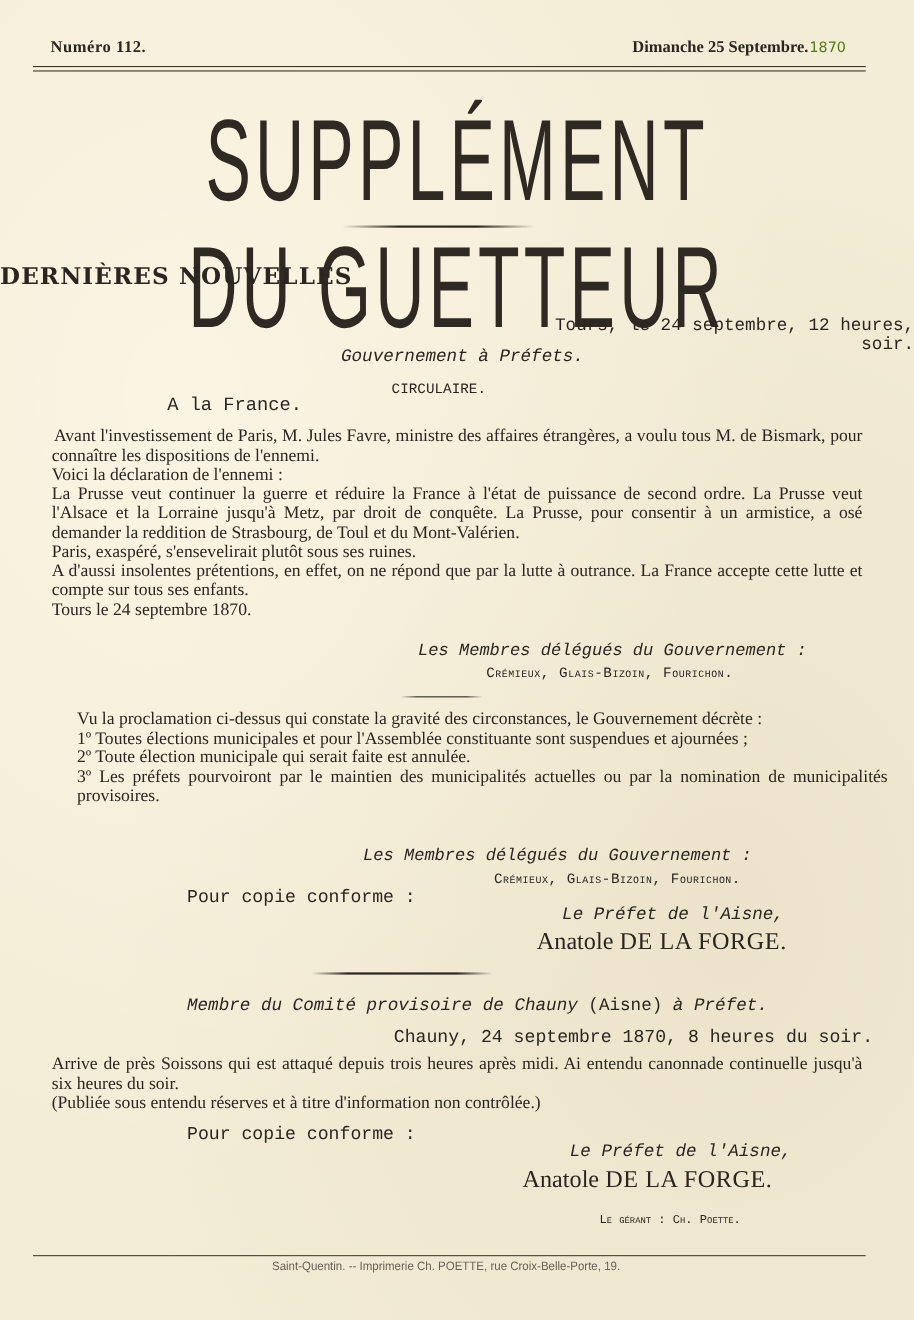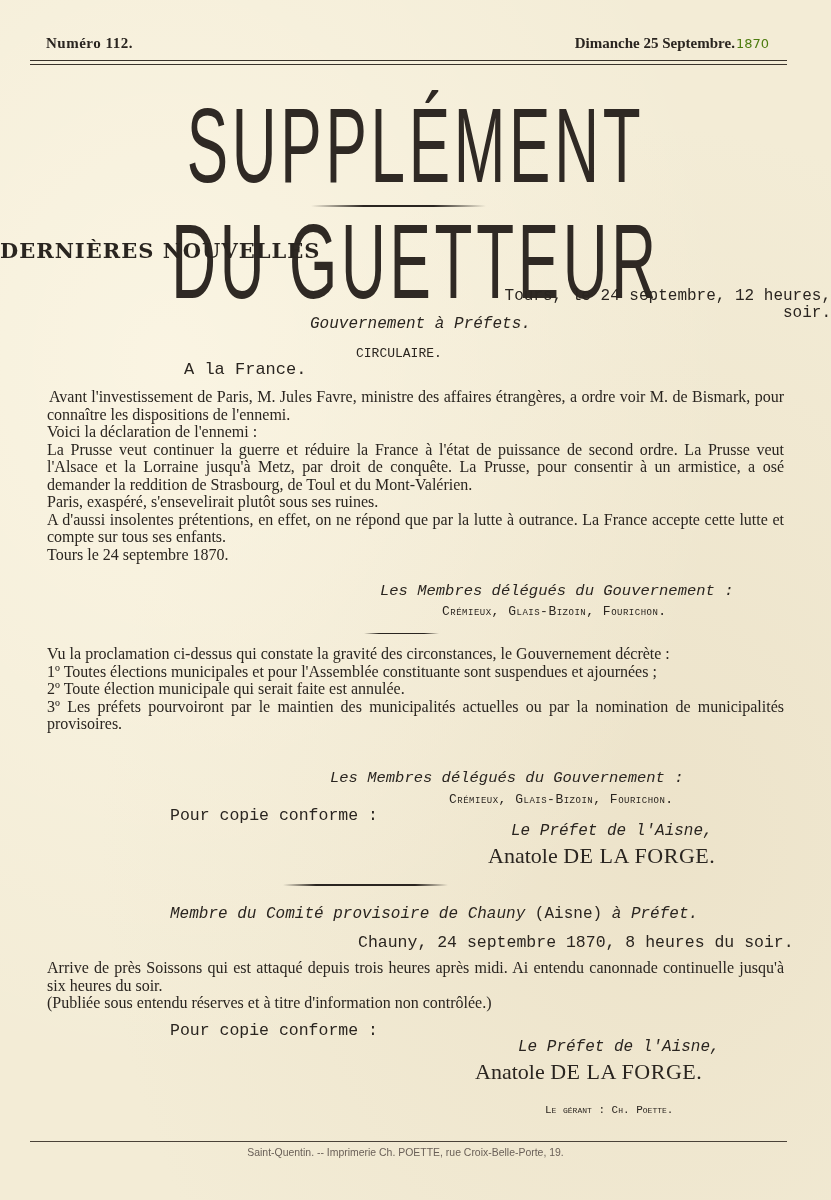--- a/index.html
+++ b/index.html
@@ -46,37 +46,37 @@
 <div class="abs rule-top1"></div>
 <div class="abs rule-top2"></div>
 
 <div class="abs title">SUPPLÉMENT DU GUETTEUR</div>
 <div class="abs title-rule"></div>
 <div class="abs subtitle">DERNIÈRES NOUVELLES</div>
 
 <div class="abs body-text" style="left:454px; top:288px; font-size:16px;">Tours, le 24 septembre, 12 heures, soir.</div>
 <div class="abs body-text it" style="left:310px; top:316px; font-size:16px;">Gouvernement à Préfets.</div>
 <div class="abs body-text" style="left:356px; top:345px; font-size:13px;">CIRCULAIRE.</div>
-<div class="abs body-text" style="left:152px; top:361px; font-size:17px;margin-left:32px;">A la France.</div>
+<div class="abs body-text" style="left:152px; top:361px; font-size:17px;">A la France.</div>
 
 <div class="abs para" style="top:388px;">
-  <div style="text-indent:2px">Avant l'investissement de Paris, M. Jules Favre, ministre des affaires étrangères, a ordre voir M. de Bismark, pour connaître les dispositions de l'ennemi.</div>
+  <div style="text-indent:2px">Avant l'investissement de Paris, M. Jules Favre, ministre des affaires étrangères, a voulu tous M. de Bismark, pour connaître les dispositions de l'ennemi.</div>
   <div>Voici la déclaration de l'ennemi :</div>
   <div>La Prusse veut continuer la guerre et réduire la France à l'état de puissance de second ordre. La Prusse veut l'Alsace et la Lorraine jusqu'à Metz, par droit de conquête. La Prusse, pour consentir à un armistice, a osé demander la reddition de Strasbourg, de Toul et du Mont-Valérien.</div>
   <div>Paris, exaspéré, s'ensevelirait plutôt sous ses ruines.</div>
   <div>A d'aussi insolentes prétentions, en effet, on ne répond que par la lutte à outrance. La France accepte cette lutte et compte sur tous ses enfants.</div>
   <div>Tours le 24 septembre 1870.</div>
 </div>
 
 <div class="abs body-text it" style="left:380px; top:583px; font-size:15.5px;">Les Membres délégués du Gouvernement :</div>
 <div class="abs body-text sc" style="left:442px; top:603px;">Crémieux, Glais-Bizoin, Fourichon.</div>
 
 <div class="abs mid-rule" style="left:364px; top:633px; width:75px; height:1px;"></div>
 
-<div class="abs para" style="top:645px;">
+<div class="abs para" style="top:645px;margin-left:23px;">
   <div>Vu la proclamation ci-dessus qui constate la gravité des circonstances, le Gouvernement décrète :</div>
   <div>1º Toutes élections municipales et pour l'Assemblée constituante sont suspendues et ajournées ;</div>
   <div>2º Toute élection municipale qui serait faite est annulée.</div>
   <div>3º Les préfets pourvoiront par le maintien des municipalités actuelles ou par la nomination de municipalités provisoires.</div>
 </div>
 
 <div class="abs body-text it" style="left:330px; top:770px; font-size:15.5px;">Les Membres délégués du Gouvernement :</div>
 <div class="abs body-text sc" style="left:449px; top:791px;">Crémieux, Glais-Bizoin, Fourichon.</div>
 <div class="abs body-text" style="left:170px; top:807px; font-size:16.5px;">Pour copie conforme :</div>
 <div class="abs body-text it" style="left:511px; top:823px; font-size:16px;">Le Préfet de l'Aisne,</div>

